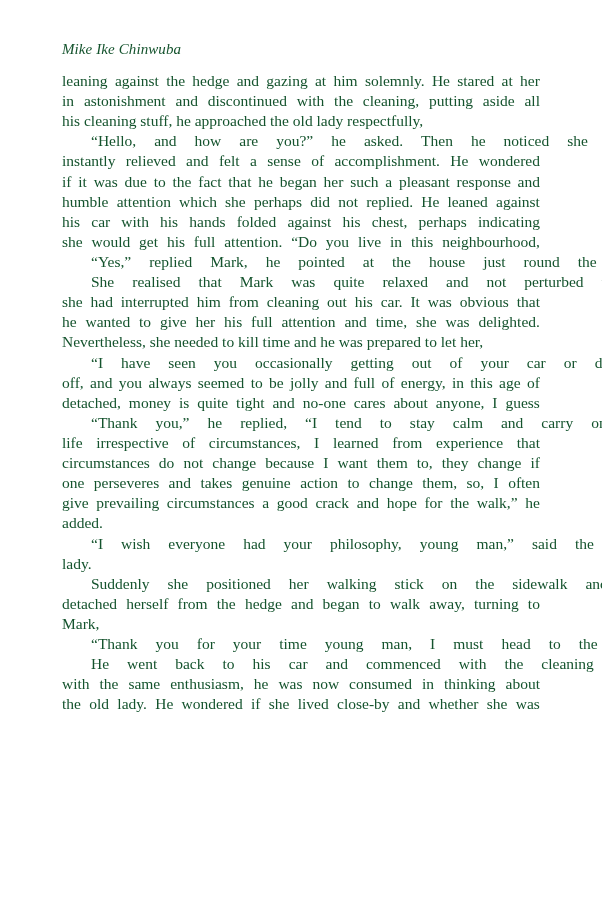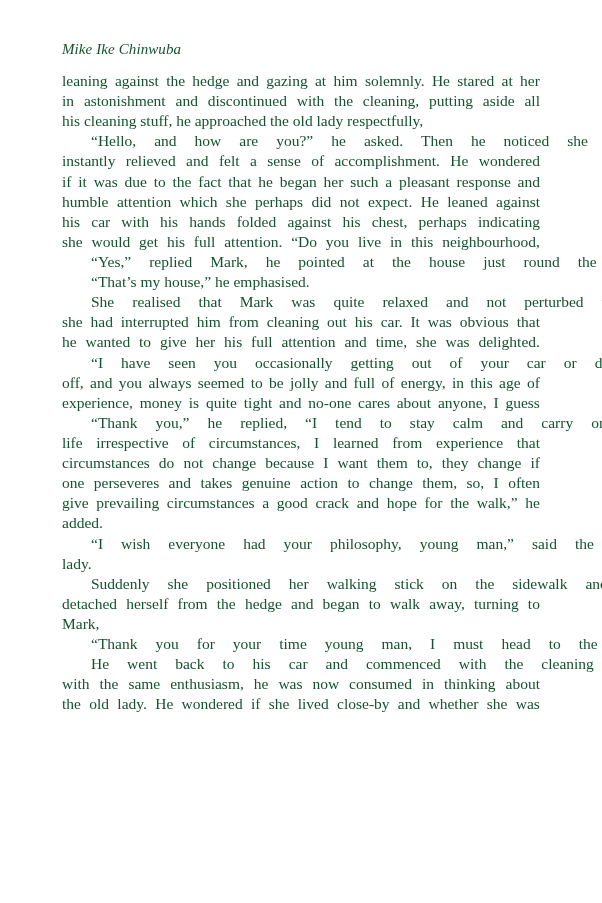--- a/index.html
+++ b/index.html
@@ -137,21 +137,21 @@
         <span>and</span>
       </div>
       <div class="line just">
         <span>humble</span>
         <span>attention</span>
         <span>which</span>
         <span>she</span>
         <span>perhaps</span>
         <span>did</span>
         <span>not</span>
-        <span>expect.</span>
+        <span>replied.</span>
         <span>He</span>
         <span>leaned</span>
         <span>against</span>
       </div>
       <div class="line just">
         <span>his</span>
         <span>car</span>
         <span>with</span>
         <span>his</span>
         <span>hands</span>
@@ -183,21 +183,20 @@
         <span>he</span>
         <span>pointed</span>
         <span>at</span>
         <span>the</span>
         <span>house</span>
         <span>just</span>
         <span>round</span>
         <span>the</span>
         <span>corner</span>
       </div>
-      <div class="line indent">“That’s my house,” he emphasised.</div>
       <div class="line just indent">
         <span>She</span>
         <span>realised</span>
         <span>that</span>
         <span>Mark</span>
         <span>was</span>
         <span>quite</span>
         <span>relaxed</span>
         <span>and</span>
         <span>not</span>
@@ -227,20 +226,21 @@
         <span>her</span>
         <span>his</span>
         <span>full</span>
         <span>attention</span>
         <span>and</span>
         <span>time,</span>
         <span>she</span>
         <span>was</span>
         <span>delighted.</span>
       </div>
+      <div class="line">Nevertheless, she needed to kill time and he was prepared to let her,</div>
       <div class="line just indent">
         <span>“I</span>
         <span>have</span>
         <span>seen</span>
         <span>you</span>
         <span>occasionally</span>
         <span>getting</span>
         <span>out</span>
         <span>of</span>
         <span>your</span>
@@ -260,21 +260,21 @@
         <span>and</span>
         <span>full</span>
         <span>of</span>
         <span>energy,</span>
         <span>in</span>
         <span>this</span>
         <span>age</span>
         <span>of</span>
       </div>
       <div class="line just">
-        <span>experience,</span>
+        <span>detached,</span>
         <span>money</span>
         <span>is</span>
         <span>quite</span>
         <span>tight</span>
         <span>and</span>
         <span>no-one</span>
         <span>cares</span>
         <span>about</span>
         <span>anyone,</span>
         <span>I</span>

